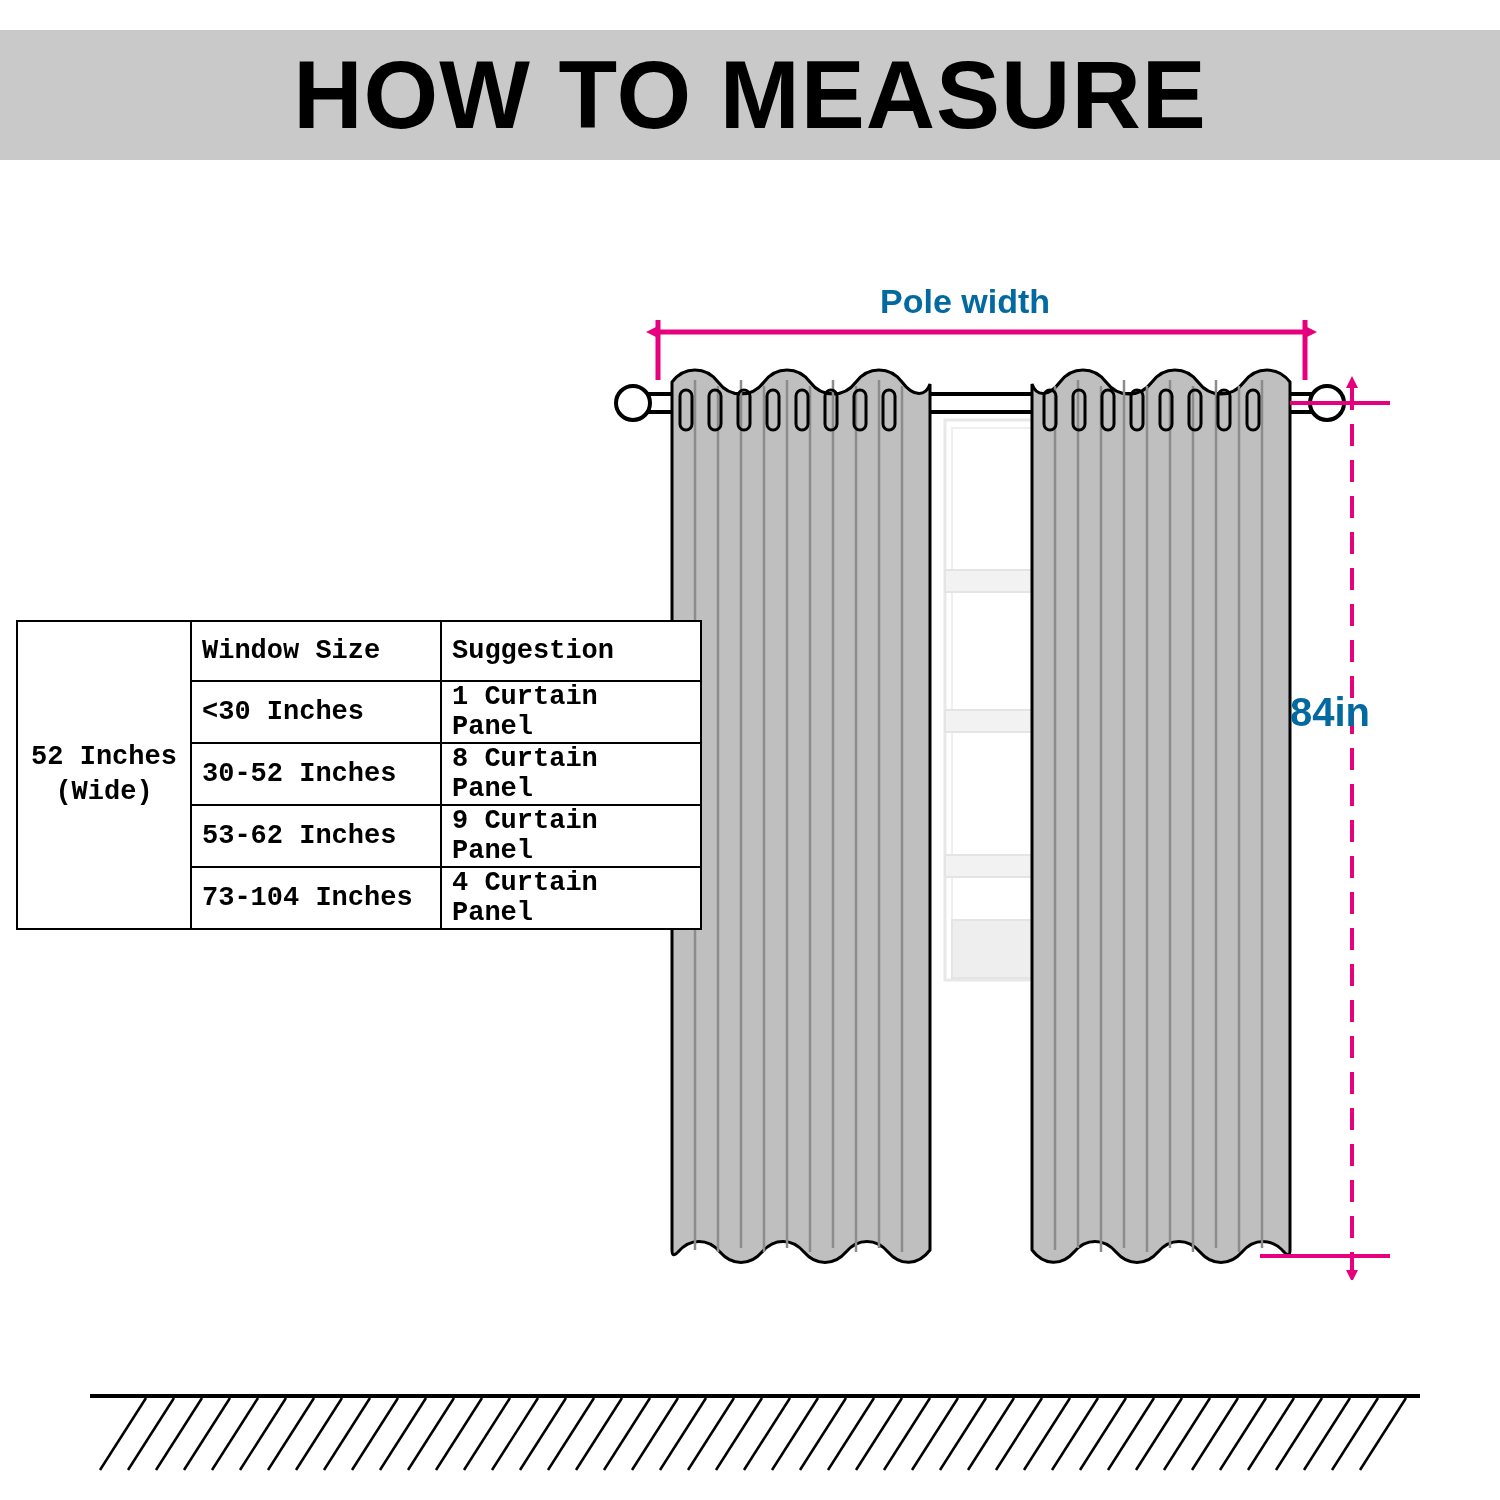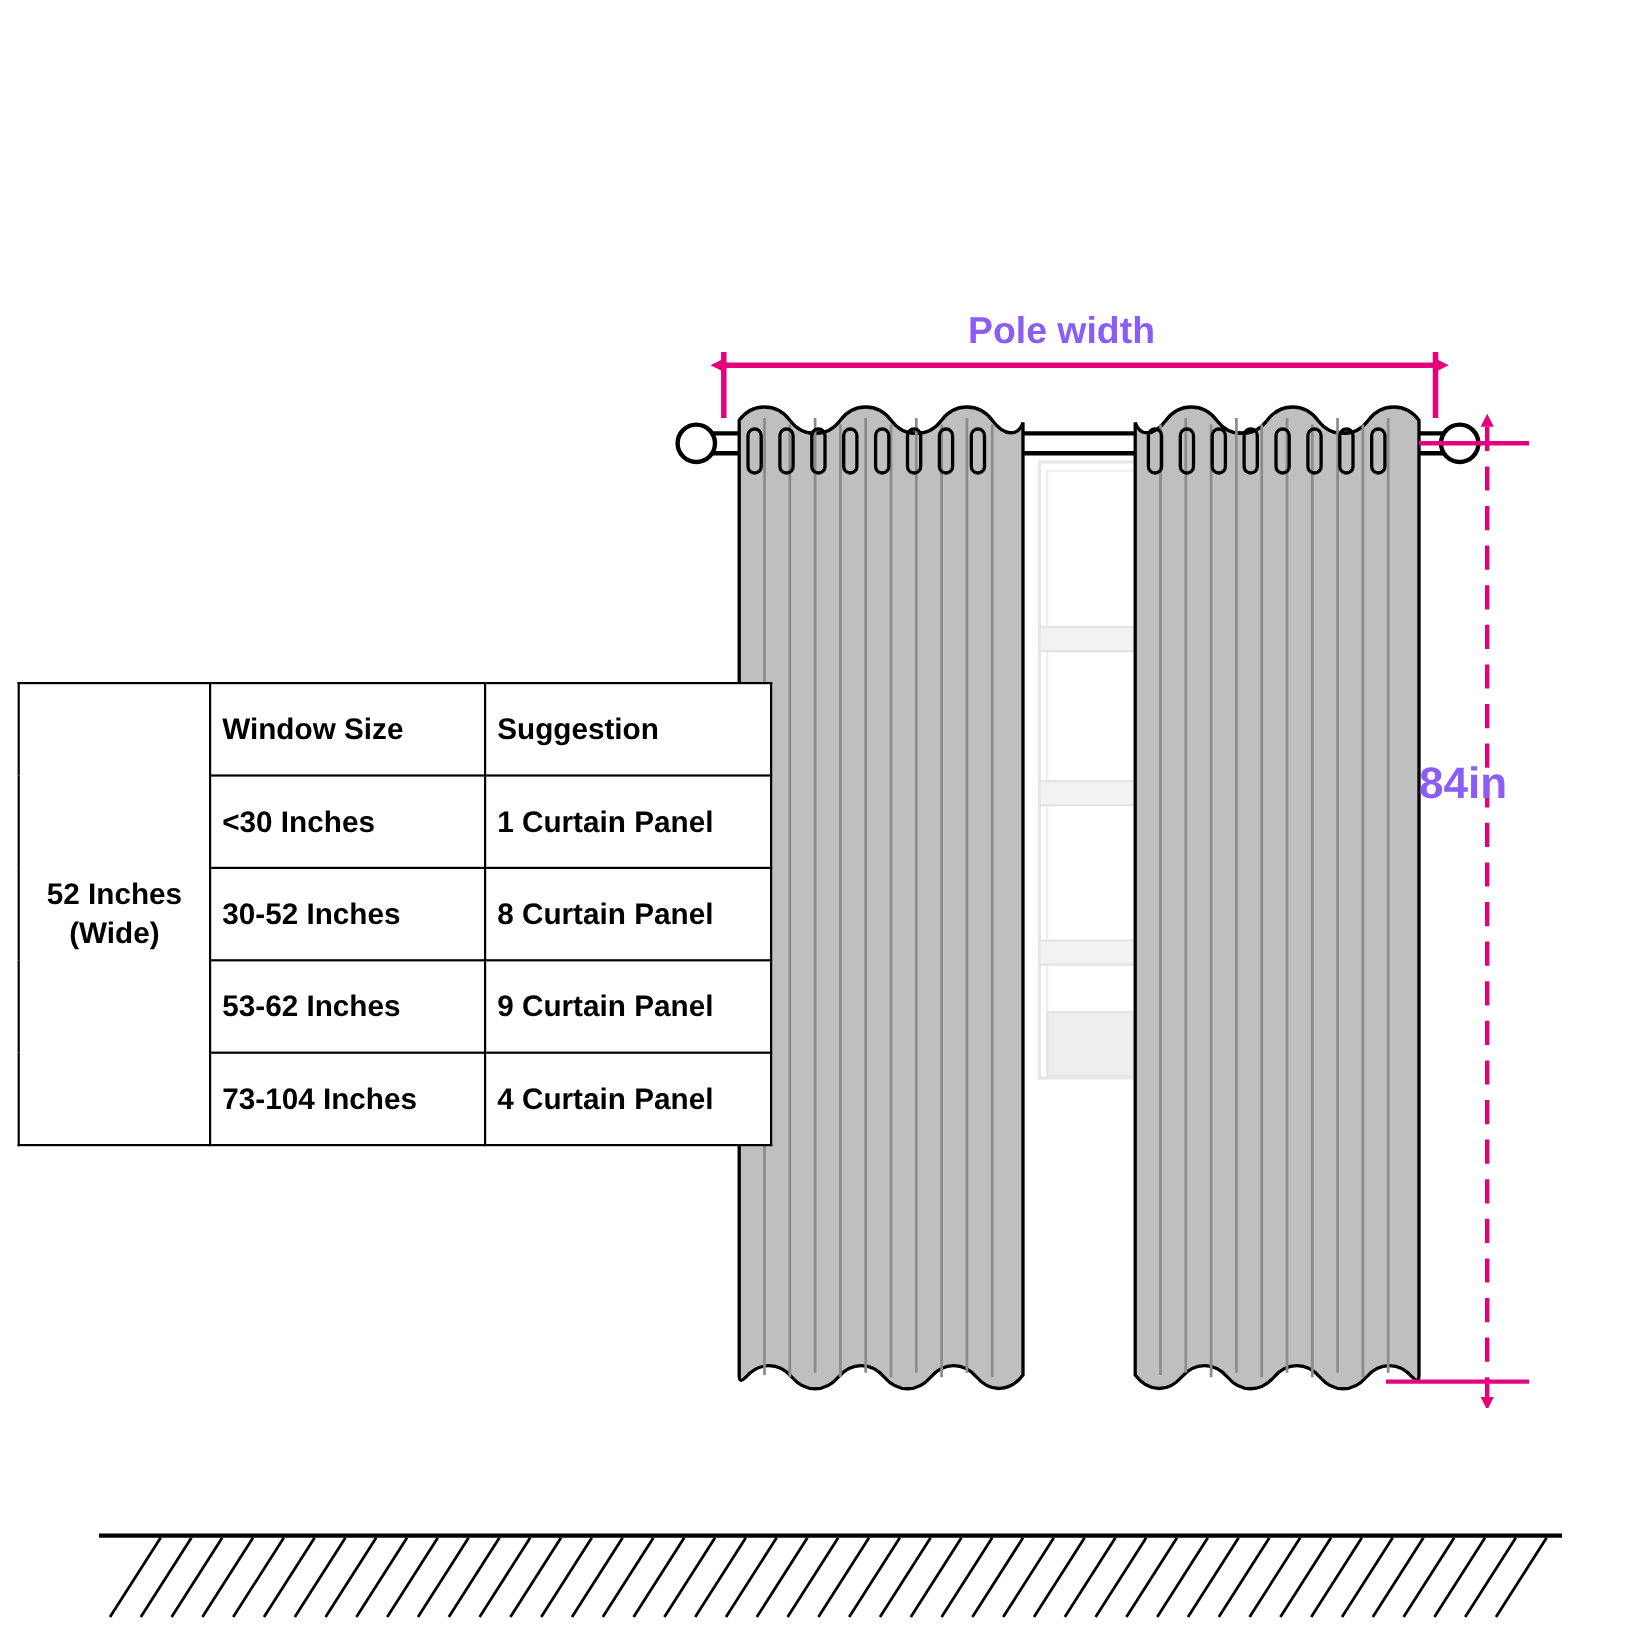--- a/index.html
+++ b/index.html
@@ -44,23 +44,23 @@
     top: 620px;
     width: 620px;
   }
   table.size-table {
     border-collapse: collapse;
     width: 620px;
     table-layout: fixed;
   }
   table.size-table td, table.size-table th {
     border: 2px solid #000000;
-    padding: 12px 10px;
+    padding: 0 10px;
     font-size: 27px;
-    font-family: Liberation Sans, sans-serif;
+    font-family: Liberation Mono, monospace;
     color: #000000;
     text-align: left;
     font-weight: bold;
     height: 58px;
     vertical-align: middle;
     background: #ffffff;
   }
   .col-wide { width: 152px; text-align: center !important; }
   .col-size { width: 228px; }
   .col-sugg { width: 238px; margin-left: 35px; }
@@ -86,40 +86,43 @@
     left: 90px;
     top: 1390px;
     width: 1330px;
     height: 90px;
   }
 
   .lbl {
     position: absolute;
     font-family: "Liberation Sans", sans-serif;
     font-weight: bold;
-    color: #8b5cf6;
+    color: #0369a1;
     white-space: nowrap;
     text-align: center;
   }
   #pole-width-label {
     left: 880px;
     top: 282px;
     font-size: 34px;
   }
   #height-label {
     left: 1290px;
     top: 690px;
     font-size: 40px;
   }
 </style>
 </head>
 <body>
 
 <div id="page">
 
+  <div id="header-banner">
+    <div id="header-title">HOW TO MEASURE</div>
+  </div>
 
   <div id="illustration">
     <svg width="880" height="1010" viewBox="0 0 880 1010" xmlns="http://www.w3.org/2000/svg">
       <defs>
         <marker id="arrL" markerWidth="14" markerHeight="14" refX="12" refY="6" orient="auto" markerUnits="userSpaceOnUse">
           <path d="M12,0 L0,6 L12,12 z" fill="#e6007e"></path>
         </marker>
         <marker id="arrR" markerWidth="14" markerHeight="14" refX="2" refY="6" orient="auto" markerUnits="userSpaceOnUse">
           <path d="M2,0 L14,6 L2,12 z" fill="#e6007e"></path>
         </marker>

